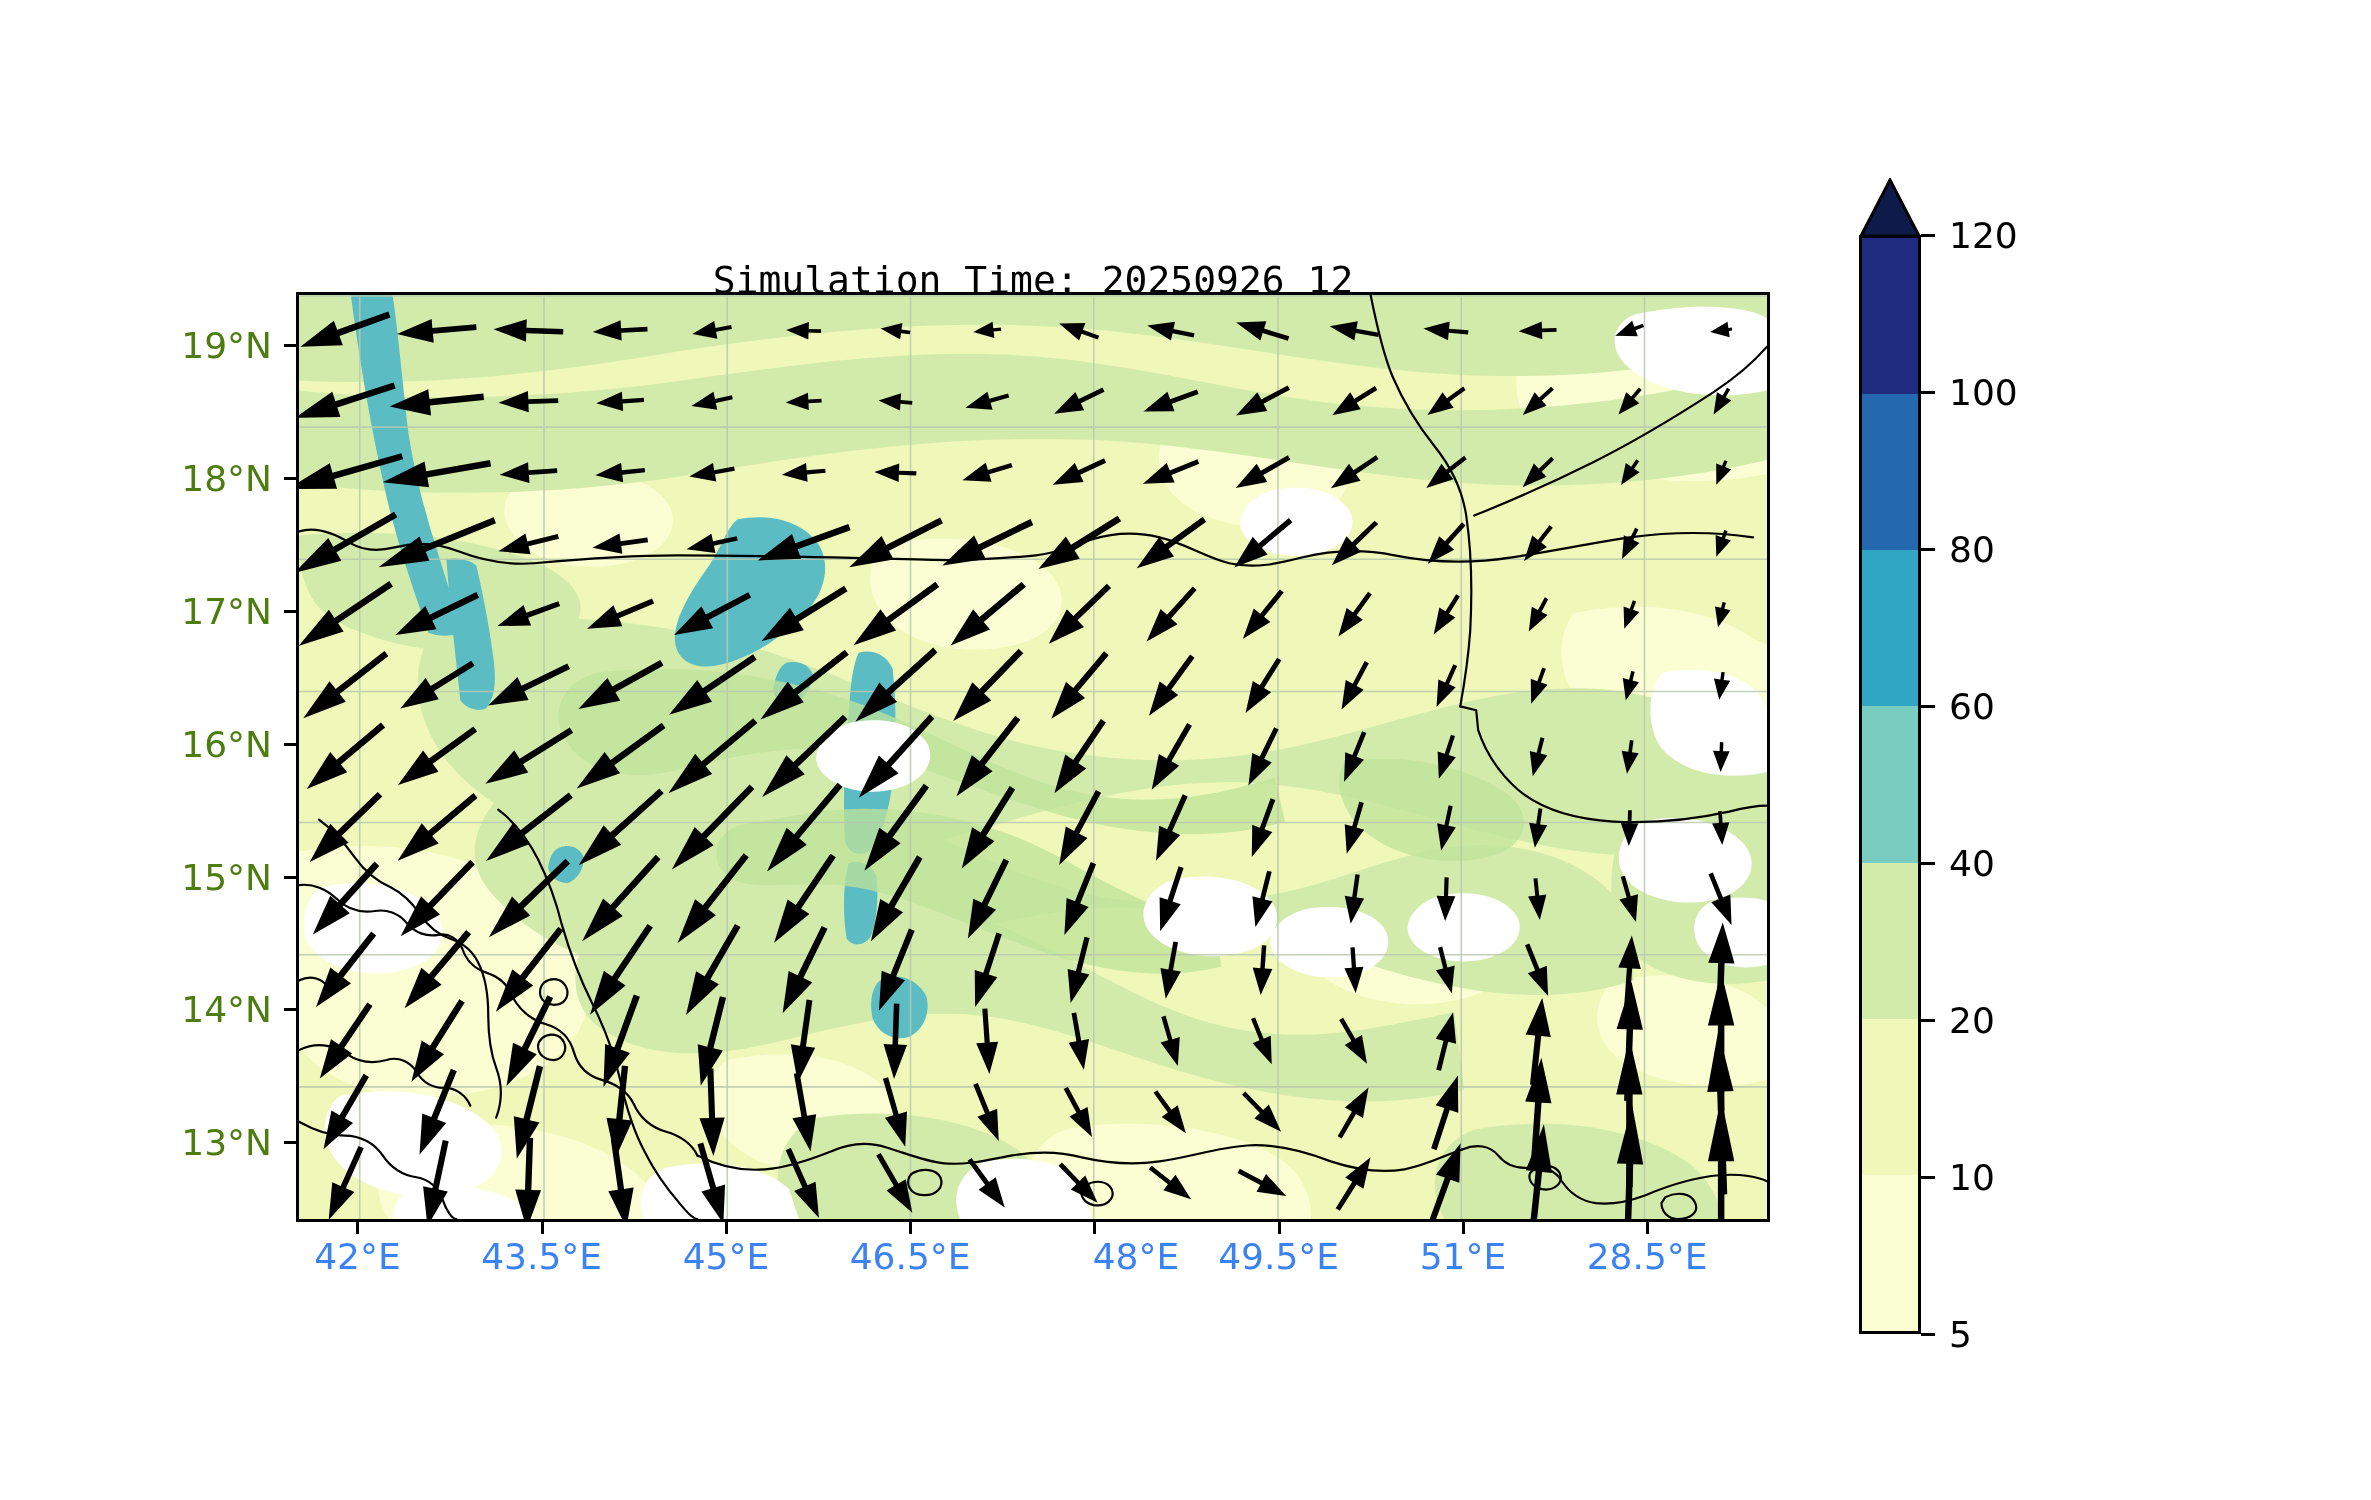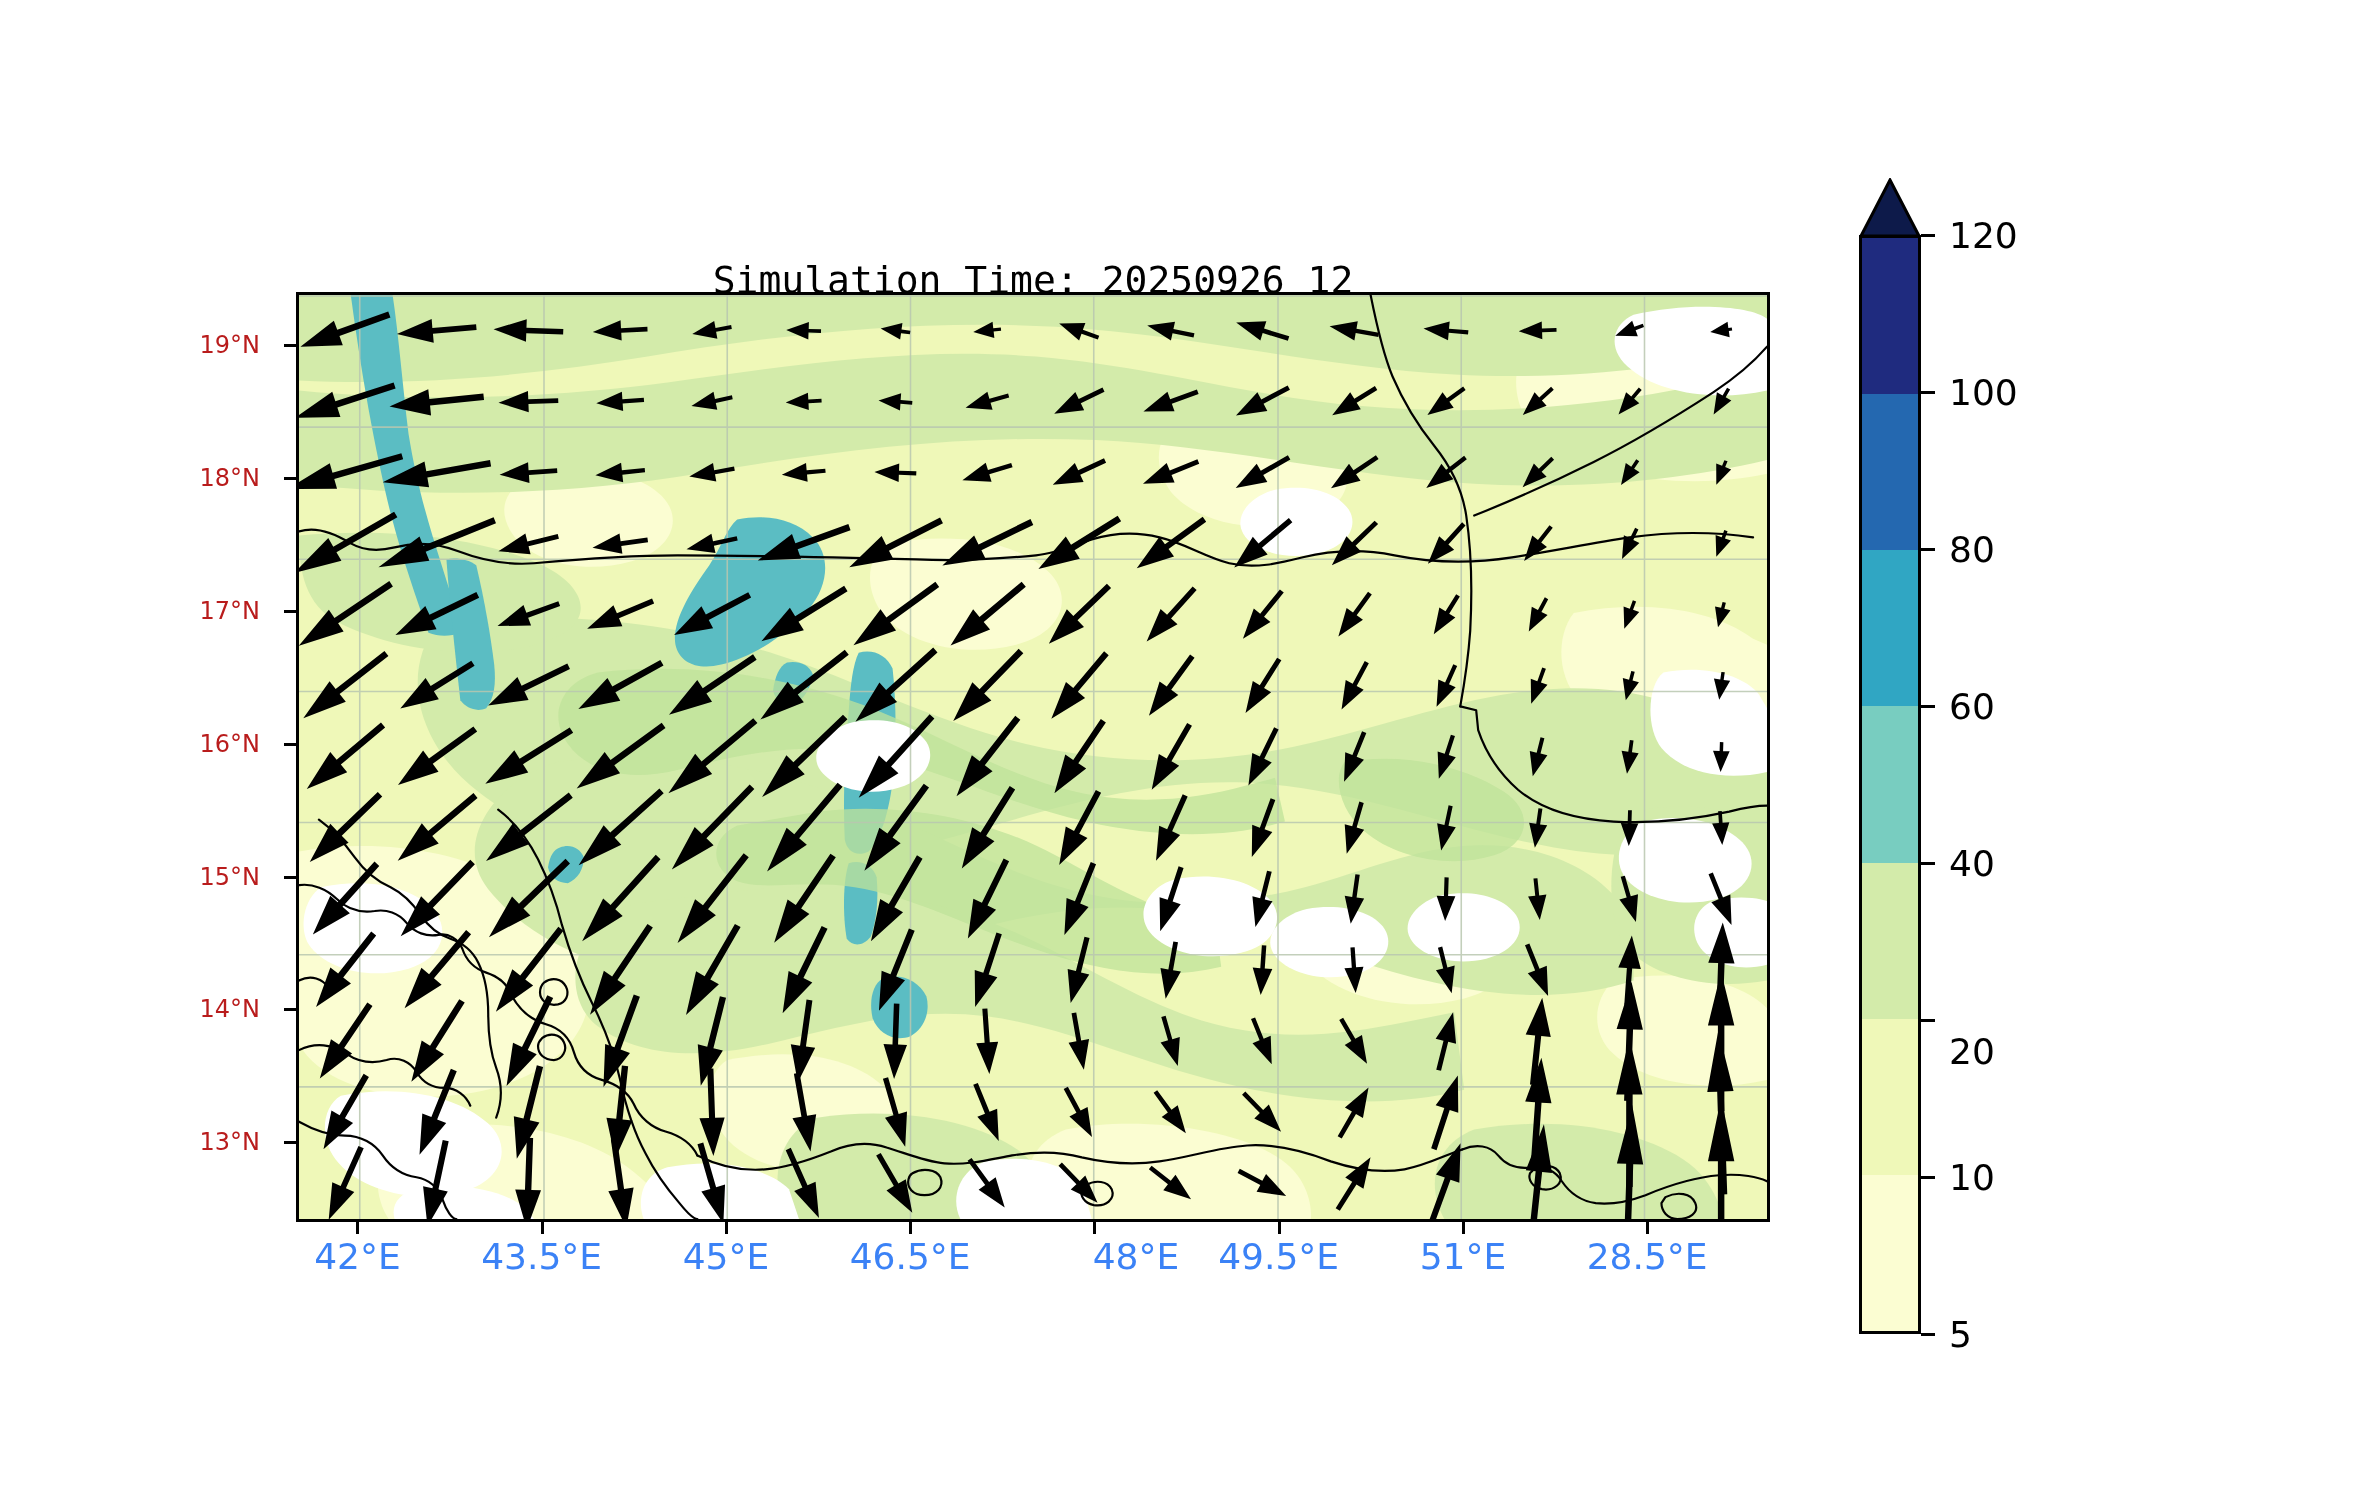--- a/index.html
+++ b/index.html
@@ -31,23 +31,23 @@
   #map-clip { position: absolute; inset: 0; overflow: hidden; }
   #map-svg { position: absolute; left: 0; top: 0; width: 100%; height: 100%; display: block; }
 
   
   .xtick-label {
     position: absolute; top: 1236px;
     transform: translateX(-50%);
     font-size: 36px; color: #3b82f6; white-space: nowrap;
   }
   .ytick-label {
-    position: absolute; left: 260px;
+    position: absolute; left: 272px;
     transform: translate(-100%, -50%);
-    font-size: 24px; color: #b91c1c; white-space: nowrap;
+    font-size: 36px; color: #4d7c0f; white-space: nowrap;
   }
   .xtick-mark {
     position: absolute; top: 1222px; width: 3px; height: 12px;
     background: #000; transform: translateX(-1px);
   }
   .ytick-mark {
     position: absolute; left: 284px; width: 12px; height: 3px;
     background: #000; transform: translateY(-1px);
   }
 
@@ -491,21 +491,21 @@
         <div class="cbar-seg" style="height: 14.2857%; background: rgb(211, 235, 170);"></div>
         <div class="cbar-seg" style="height: 14.2857%; background: rgb(239, 248, 184);"></div>
         <div class="cbar-seg" style="height: 14.2857%; background: rgb(251, 253, 210);"></div>
       </div>
     <div id="cbar-ticks">
         <div class="cbar-tick-mark" style="top: 1155px;"></div>
         <div class="cbar-tick-label" style="top: 1156px;">5</div>
         <div class="cbar-tick-mark" style="top: 998px;"></div>
         <div class="cbar-tick-label" style="top: 999px;">10</div>
         <div class="cbar-tick-mark" style="top: 841px;"></div>
-        <div class="cbar-tick-label" style="top: 842px; margin-top: 31px;">20</div>
+        <div class="cbar-tick-label" style="top: 842px;">20</div>
         <div class="cbar-tick-mark" style="top: 684px;"></div>
         <div class="cbar-tick-label" style="top: 685px;">40</div>
         <div class="cbar-tick-mark" style="top: 527px;"></div>
         <div class="cbar-tick-label" style="top: 528px;">60</div>
         <div class="cbar-tick-mark" style="top: 370px;"></div>
         <div class="cbar-tick-label" style="top: 371px;">80</div>
         <div class="cbar-tick-mark" style="top: 213px;"></div>
         <div class="cbar-tick-label" style="top: 214px;">100</div>
         <div class="cbar-tick-mark" style="top: 56px;"></div>
         <div class="cbar-tick-label" style="top: 57px;">120</div>

